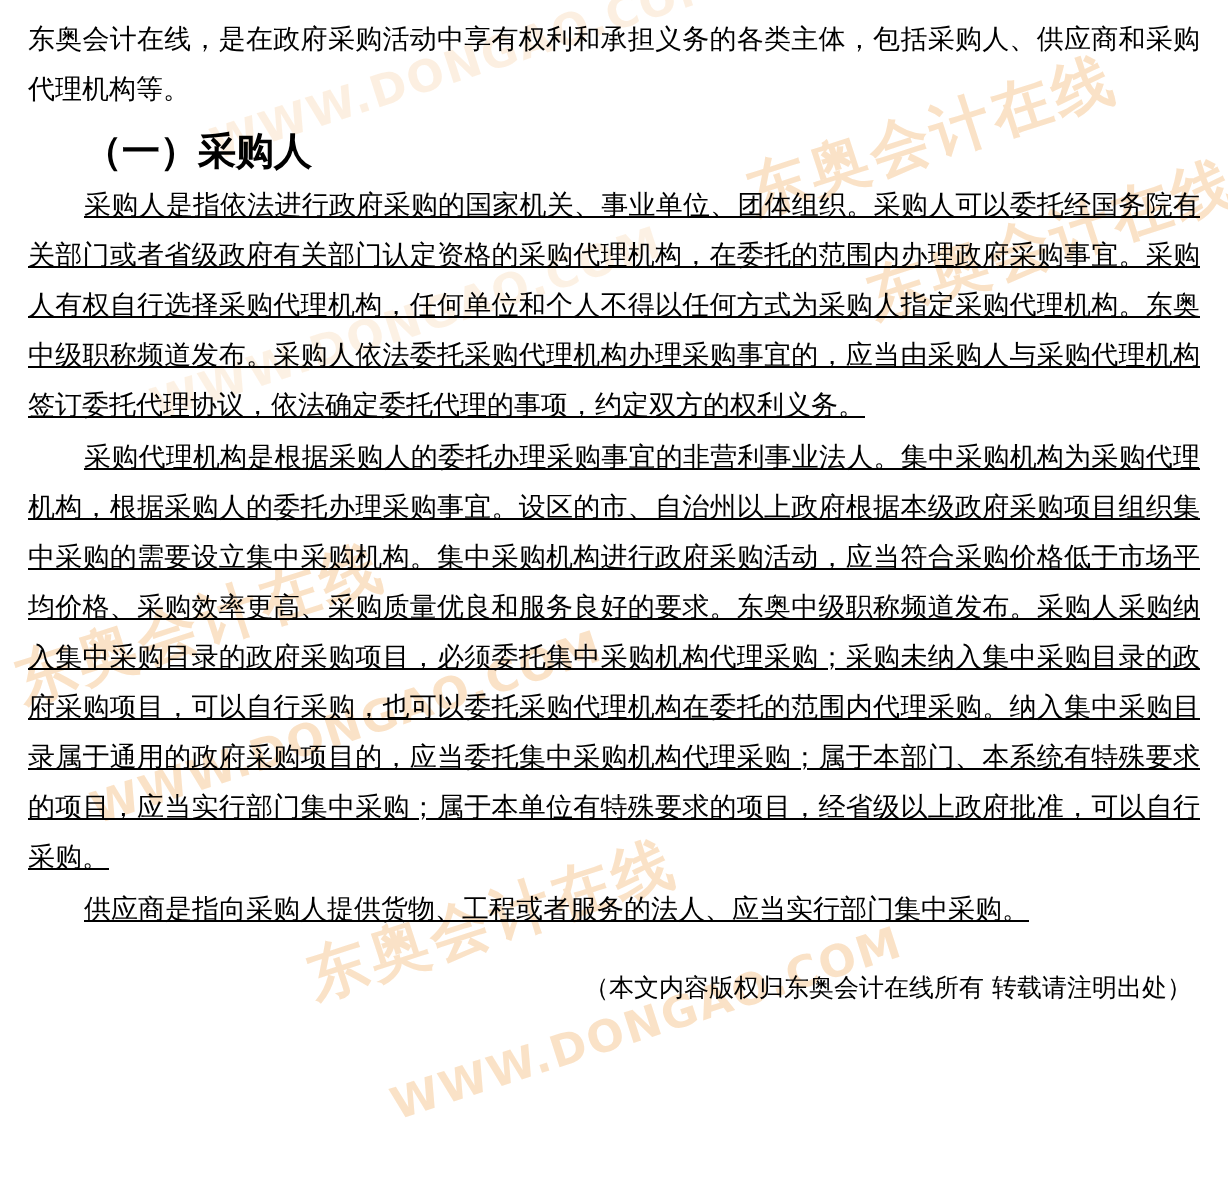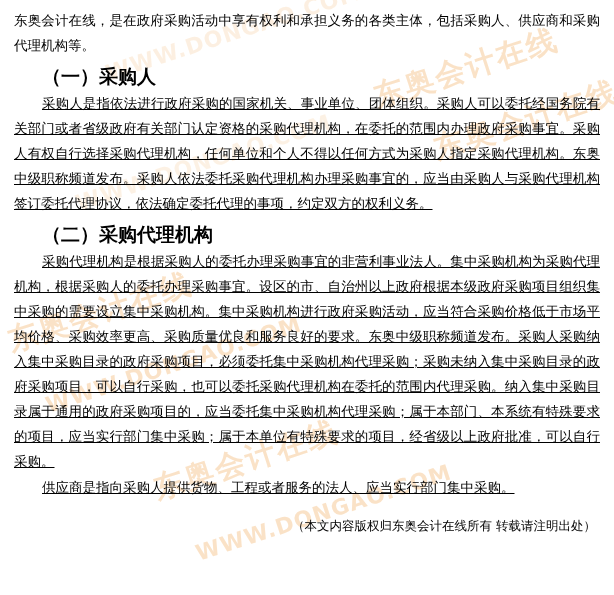--- a/index.html
+++ b/index.html
@@ -104,21 +104,20 @@
     <div class="wm wm-url wm-g">WWW.DONGAO.COM</div>
     <div class="wm wm-url wm-h">WWW.DONGAO.COM</div>
   </div>
 
   <p class="doc-para">东奥会计在线，是在政府采购活动中享有权利和承担义务的各类主体，包括采购人、供应商和采购代理机构等。</p>
 
   <h3 class="doc-heading">（一）采购人</h3>
 
   <p class="doc-para indent">采购人是指依法进行政府采购的国家机关、事业单位、团体组织。采购人可以委托经国务院有关部门或者省级政府有关部门认定资格的采购代理机构，在委托的范围内办理政府采购事宜。采购人有权自行选择采购代理机构，任何单位和个人不得以任何方式为采购人指定采购代理机构。东奥中级职称频道发布。采购人依法委托采购代理机构办理采购事宜的，应当由采购人与采购代理机构签订委托代理协议，依法确定委托代理的事项，约定双方的权利义务。</p>
 
-  <h3 class="doc-heading">（二）采购代理机构</h3>
 
   <p class="doc-para indent">采购代理机构是根据采购人的委托办理采购事宜的非营利事业法人。集中采购机构为采购代理机构，根据采购人的委托办理采购事宜。设区的市、自治州以上政府根据本级政府采购项目组织集中采购的需要设立集中采购机构。集中采购机构进行政府采购活动，应当符合采购价格低于市场平均价格、采购效率更高、采购质量优良和服务良好的要求。东奥中级职称频道发布。采购人采购纳入集中采购目录的政府采购项目，必须委托集中采购机构代理采购；采购未纳入集中采购目录的政府采购项目，可以自行采购，也可以委托采购代理机构在委托的范围内代理采购。纳入集中采购目录属于通用的政府采购项目的，应当委托集中采购机构代理采购；属于本部门、本系统有特殊要求的项目，应当实行部门集中采购；属于本单位有特殊要求的项目，经省级以上政府批准，可以自行采购。</p>
 
 
   <p class="doc-para indent">供应商是指向采购人提供货物、工程或者服务的法人、应当实行部门集中采购。</p>
 
   <div class="doc-footer">（本文内容版权归东奥会计在线所有 转载请注明出处）</div>
 
 </div>
 

